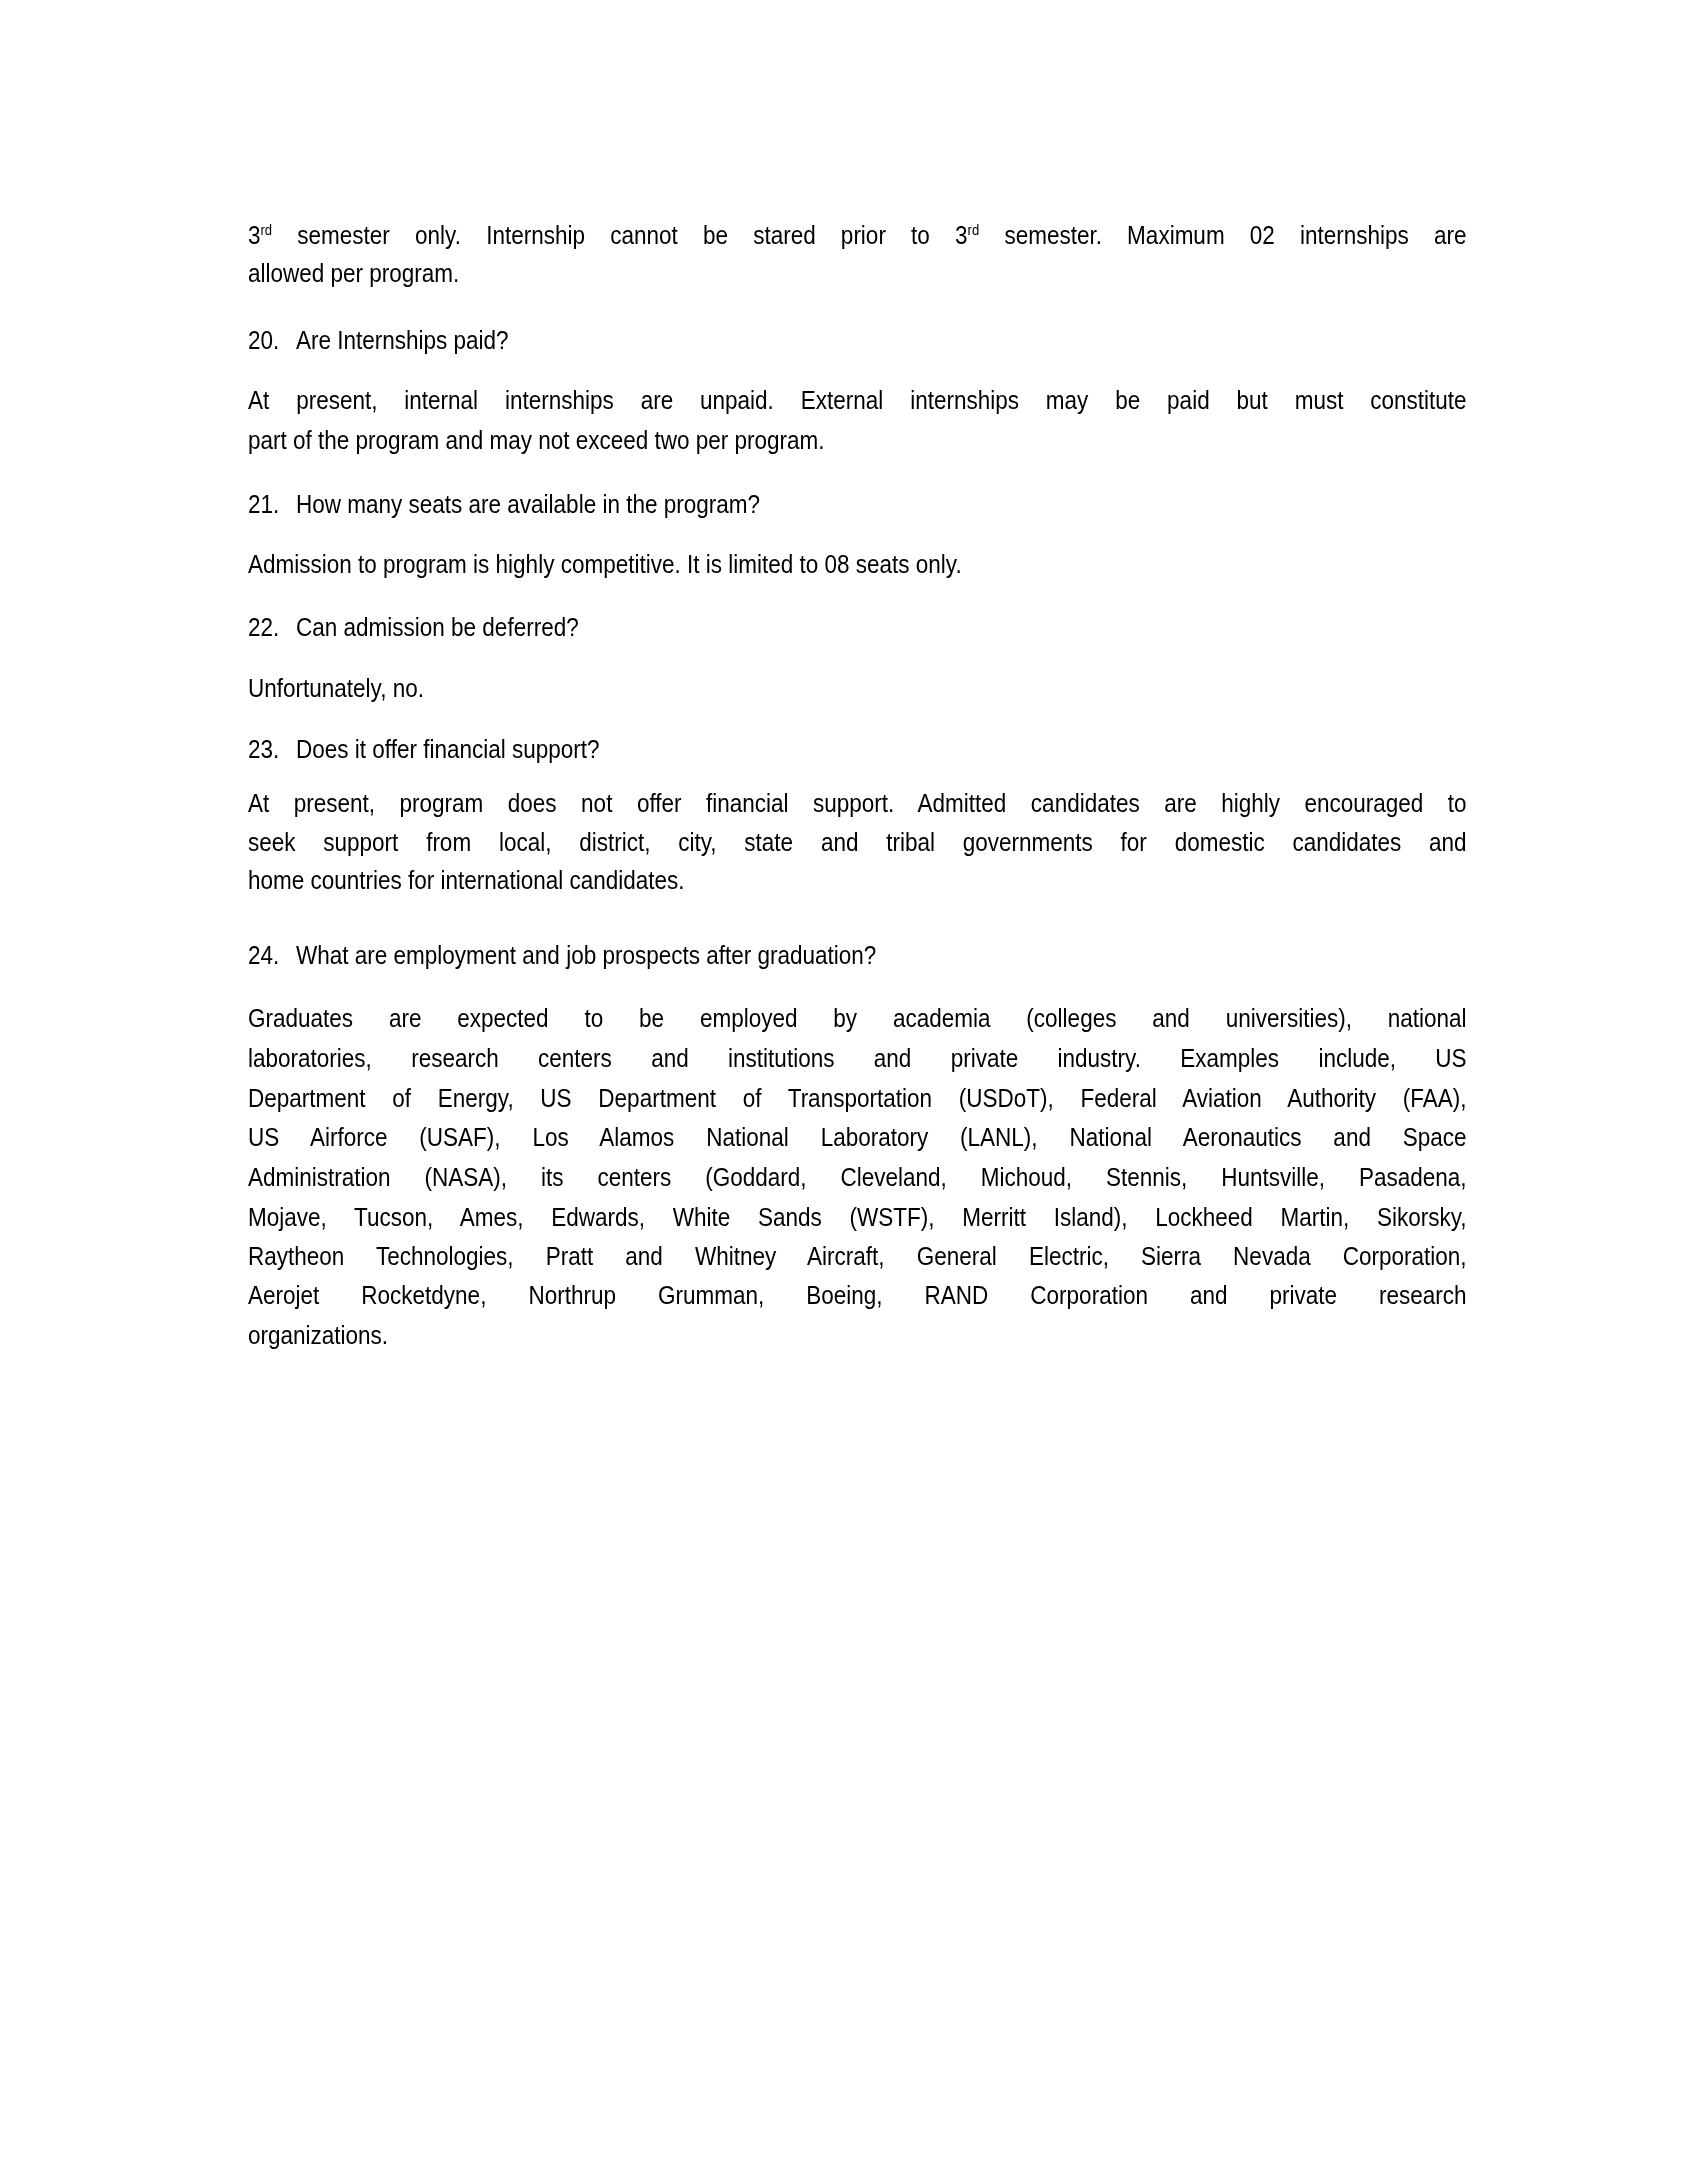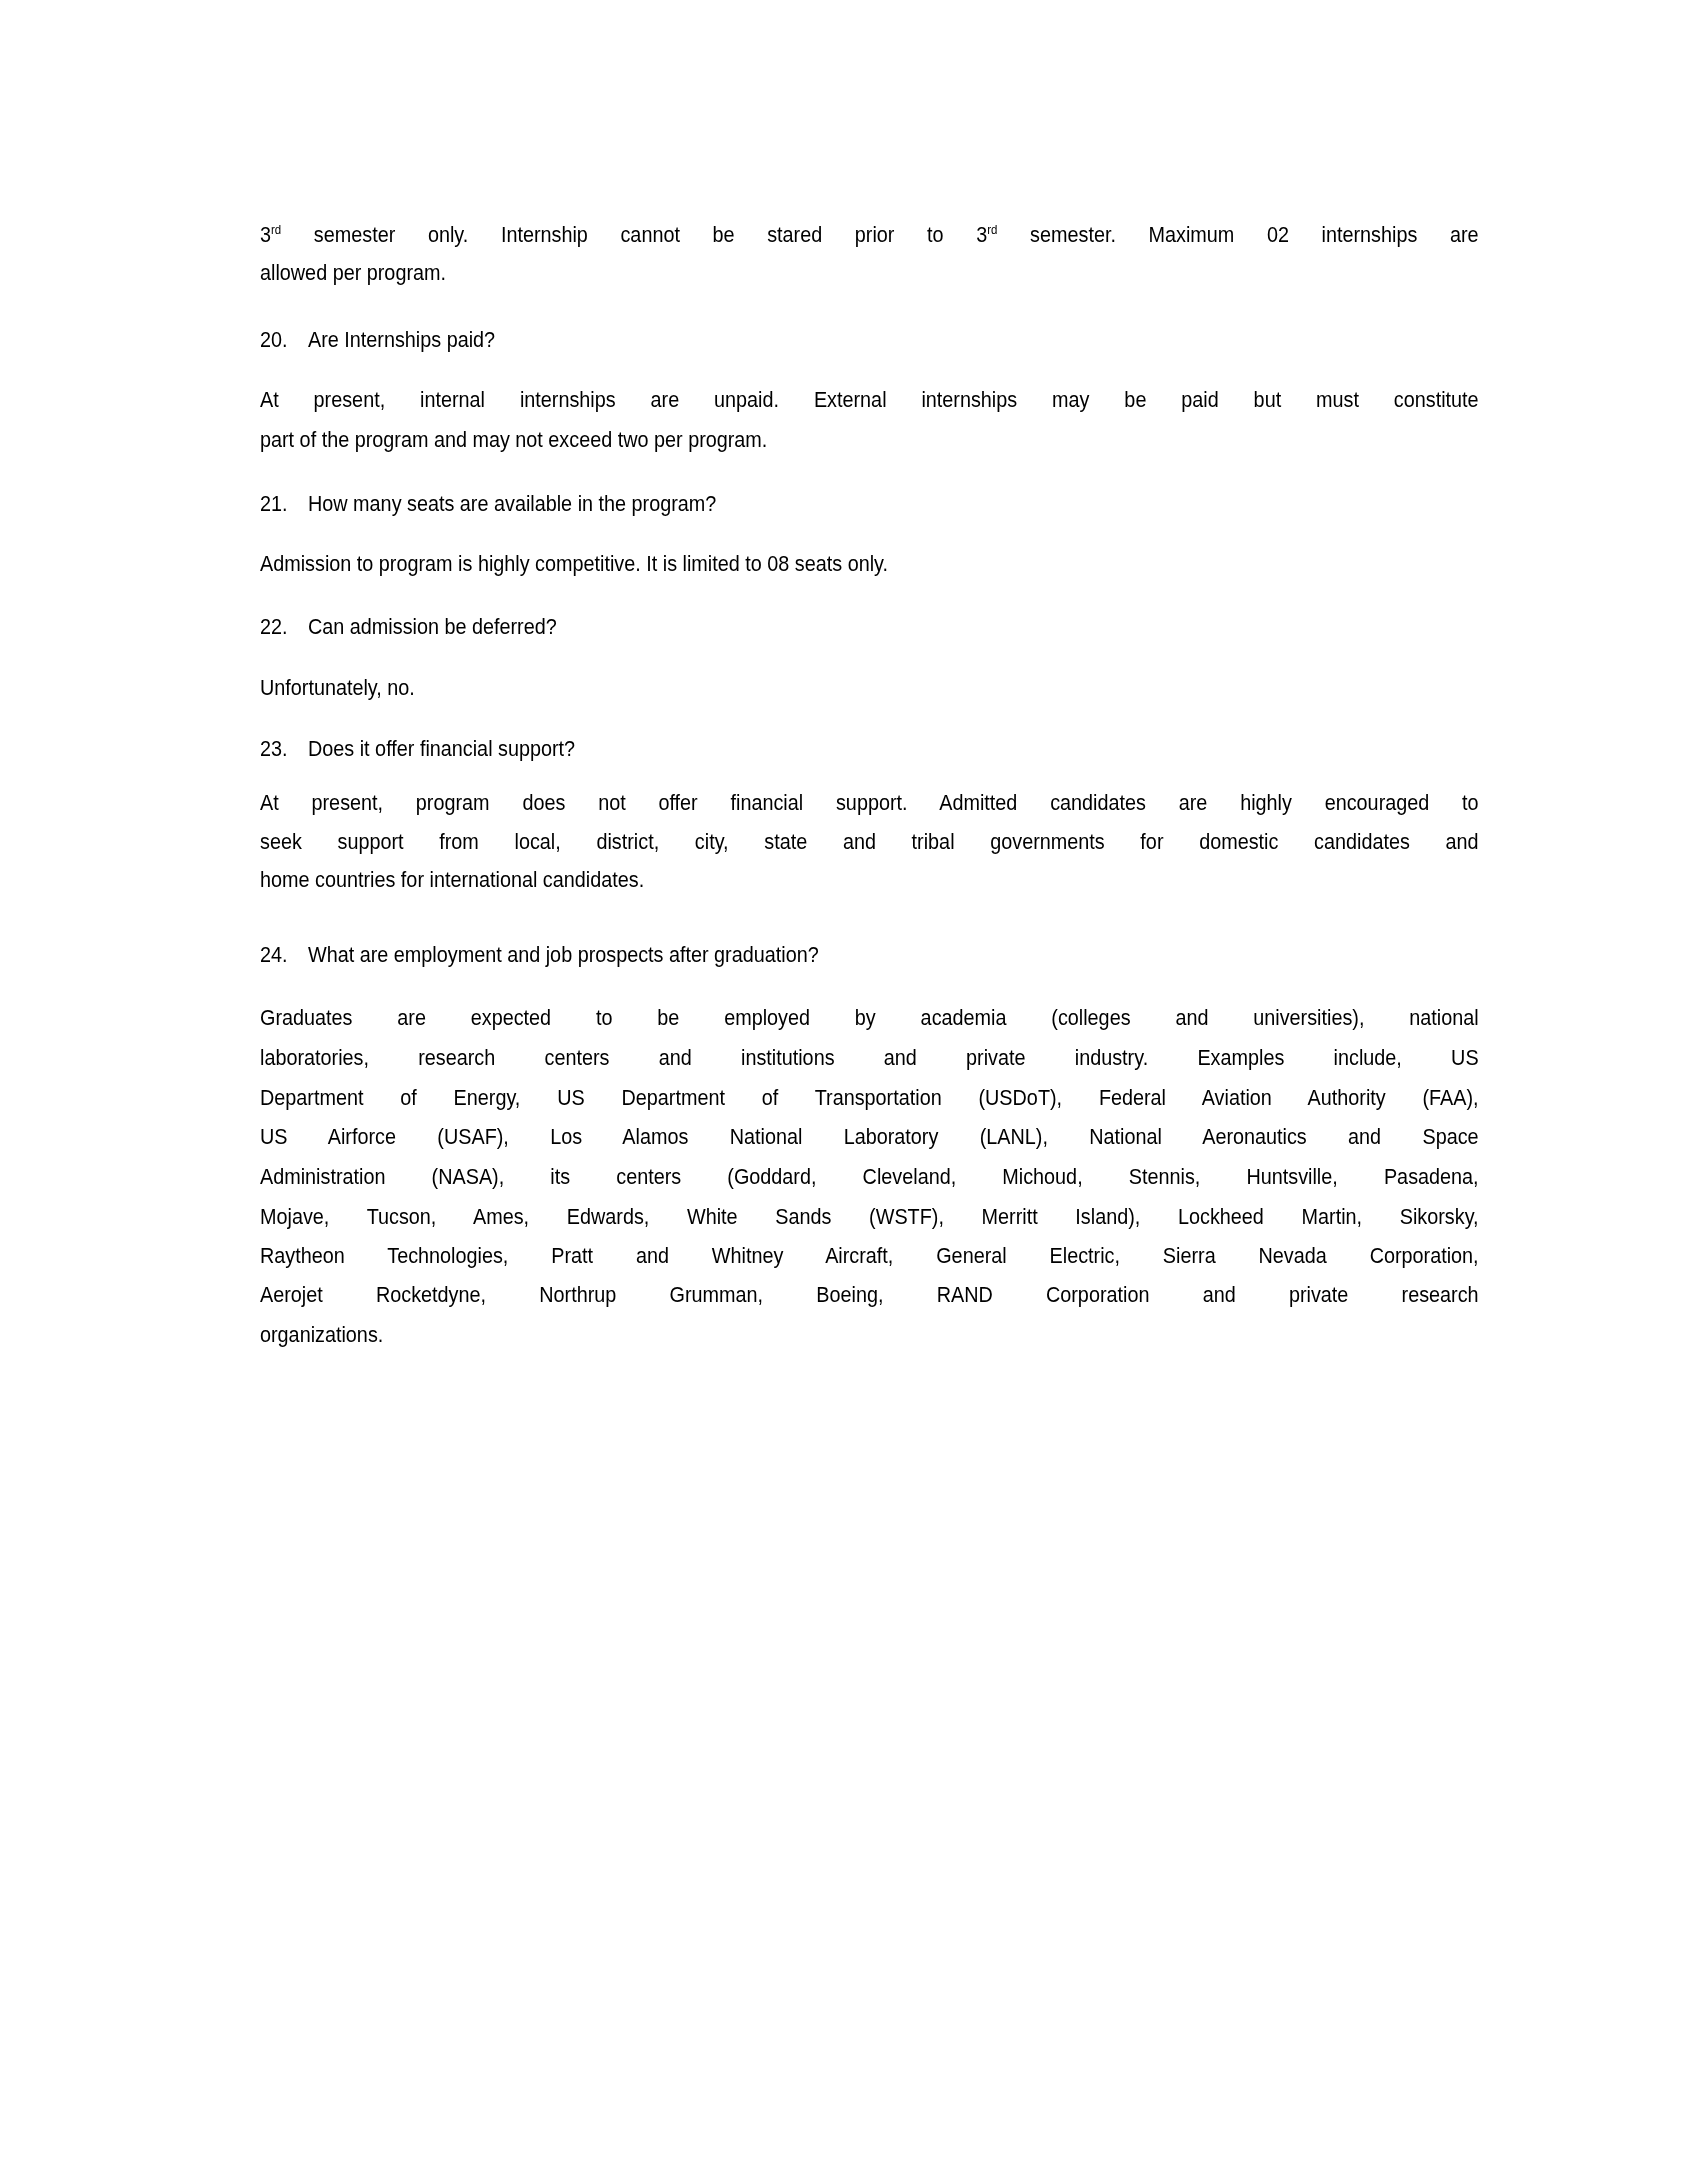--- a/index.html
+++ b/index.html
@@ -7,23 +7,23 @@
   .page {
     position: absolute; left: 0; top: 0; width: 1687px; height: 2183px;
     background: #ffffff;
   }
   .col {
     position: absolute; left: 248px; width: 1219px; top: 0;
     font-family: "Liberation Sans", sans-serif;
     color: #000000;
   }
   .line {
-    position: absolute; left: 12px; width: 1219px;
+    position: absolute; left: 0; width: 1219px;
     height: 40px;
-    font-size: 22px;
+    font-size: 25px;
     line-height: 40px;
     white-space: nowrap;
   }
   .line .inner {
     display: block;
     width: 1354px;              
     transform: scaleX(0.9);
     transform-origin: 0 0;
     text-align: justify;
     text-align-last: justify;

